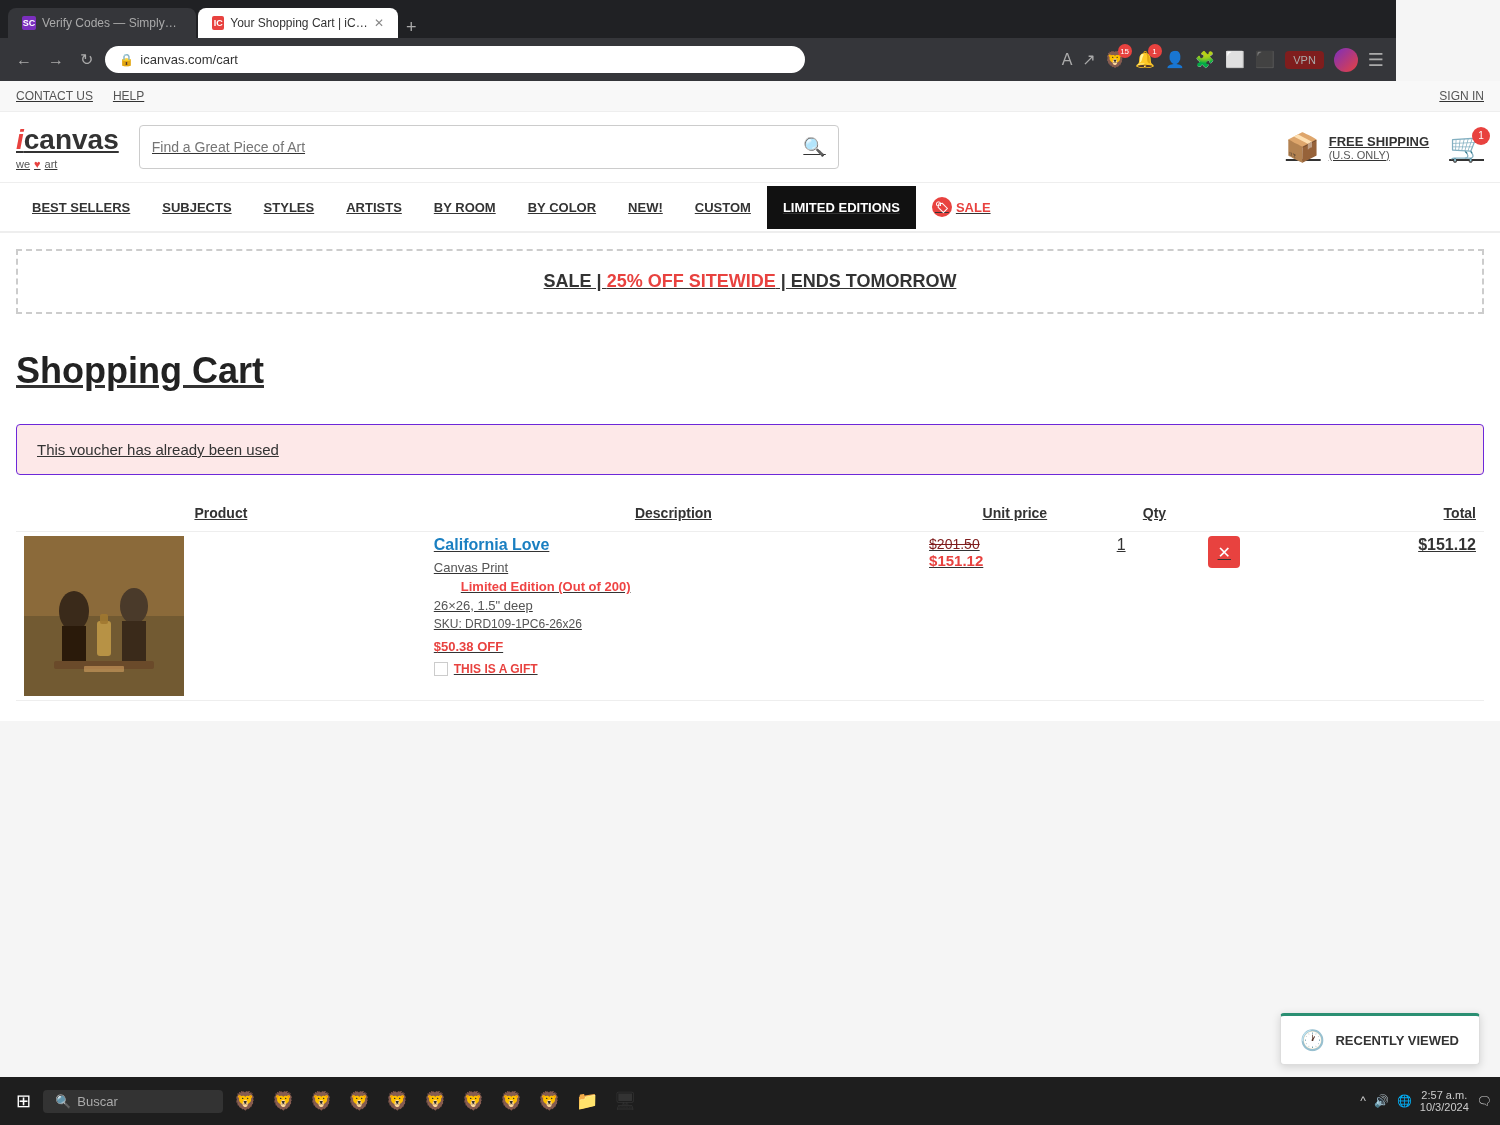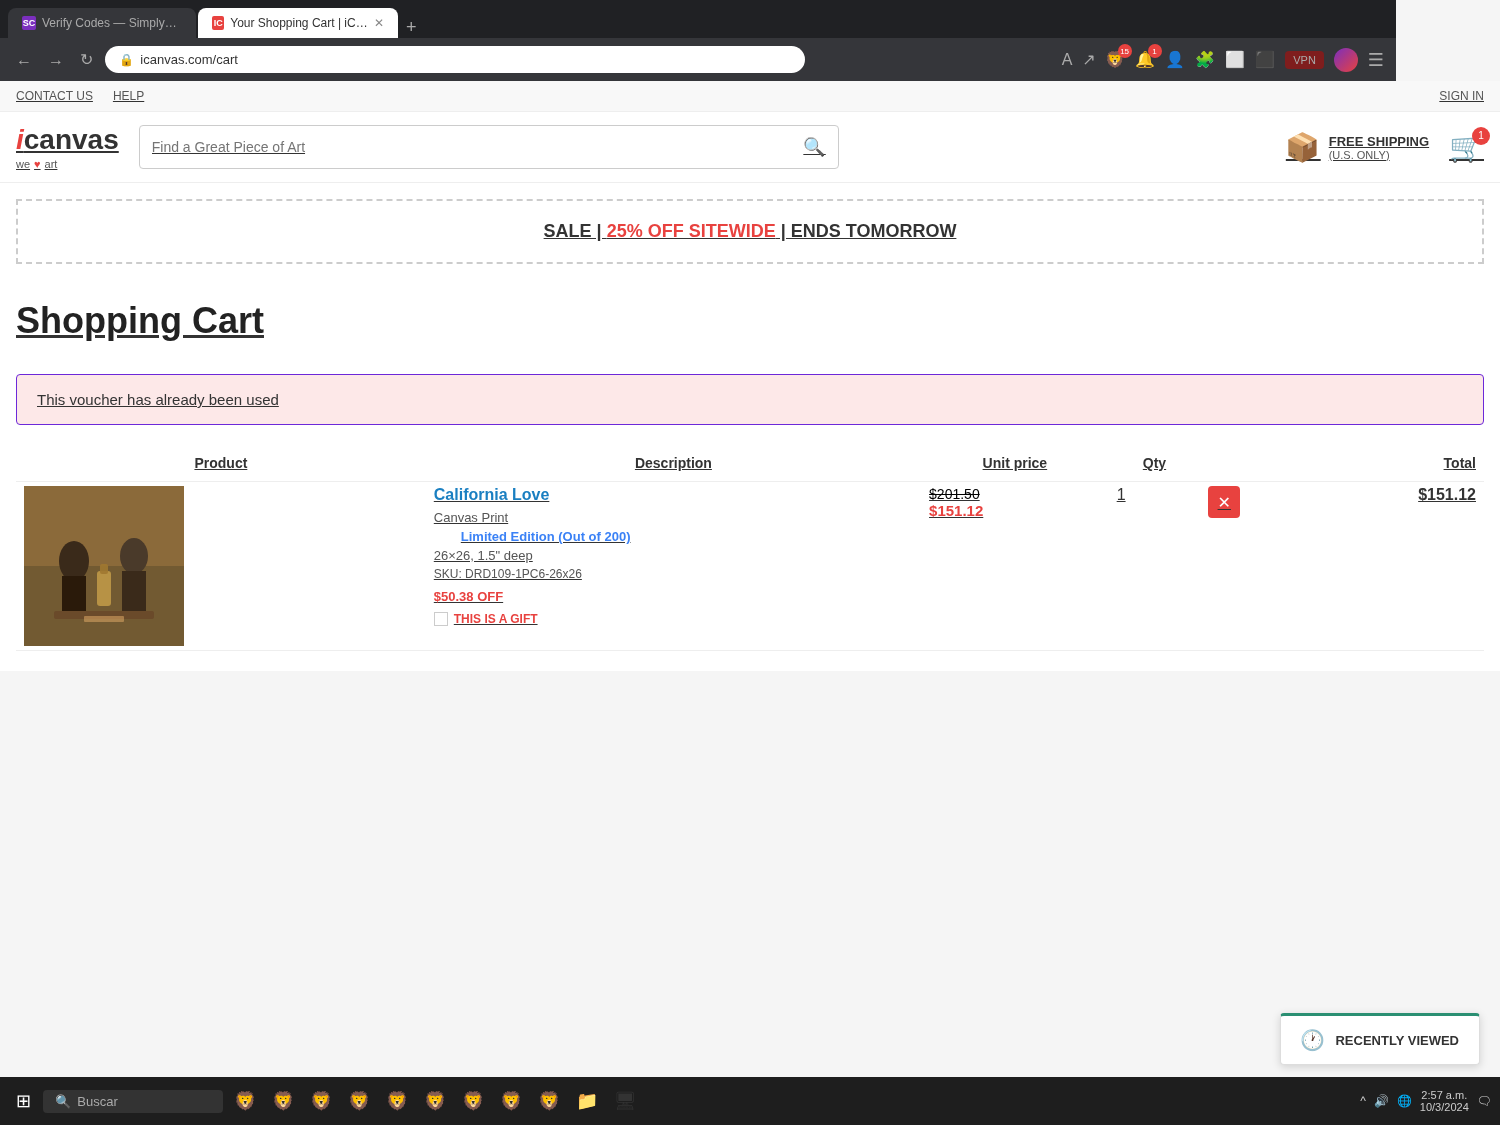--- a/index.html
+++ b/index.html
@@ -75,27 +75,27 @@
 
     
     .cart-table { width: 100%; border-collapse: collapse; }
     .cart-table th { text-align: center; padding: 10px 8px; font-size: 14px; font-weight: 600; color: #333; border-bottom: 1px solid #eee; }
     .cart-table th.right { text-align: right; }
     .cart-table td { padding: 4px 8px; vertical-align: top; border-bottom: 1px solid #eee; }
     .product-img-placeholder { width: 160px; height: 160px; background: linear-gradient(135deg, #8b6a3a 0%, #c4a06a 40%, #5a4a2a 100%); display: flex; align-items: center; justify-content: center; color: rgba(255,255,255,0.6); font-size: 11px; text-align: center; }
 
     .product-title { color: #1a7fc1; font-size: 16px; font-weight: 600; cursor: pointer; margin-bottom: 6px; }
     .product-subtitle { color: #555; font-size: 13px; margin-bottom: 4px; }
-    .product-edition { color: #3b82f6; font-size: 13px; font-weight: bold; margin-bottom: 4px; margin-left: 27px; }
+    .product-edition { color: #ef4444; font-size: 13px; font-weight: bold; margin-bottom: 4px; margin-left: 27px; }
     .product-details { color: #555; font-size: 13px; margin-bottom: 4px; }
     .product-sku { color: #555; font-size: 12px; margin-bottom: 8px; }
     .product-discount { color: #e8423f; font-size: 13px; font-weight: bold; margin-bottom: 8px; }
     .gift-check { display: flex; align-items: center; gap: 6px; font-size: 12px; color: #e8423f; font-weight: bold; }
 
-    .price-old { color: #000000; text-decoration: line-through; font-size: 14px; }
+    .price-old { color: #7f1d1d; text-decoration: line-through; font-size: 14px; }
     .price-new { color: #e8423f; font-size: 15px; font-weight: bold; }
 
     .qty-cell { font-size: 16px; color: #333; }
     .remove-btn { background: #e8423f; color: #fff; border: none; border-radius: 4px; width: 32px; height: 32px; font-size: 16px; cursor: pointer; display: flex; align-items: center; justify-content: center; }
 
     .total-cell { font-size: 16px; font-weight: bold; color: #333; text-align: right; }
 
     
     .recently-viewed { position: fixed; bottom: 60px; right: 20px; background: #fff; border: 1px solid #ddd; border-top: 3px solid #2a8f72; padding: 12px 20px; display: flex; align-items: center; gap: 10px; border-radius: 4px; box-shadow: 0 2px 8px rgba(0,0,0,0.15); cursor: pointer; }
     .rv-icon { font-size: 20px; }
@@ -193,20 +193,35 @@
           <div style="font-size:11px;color:#555;">(U.S. ONLY)</div>
         </div>
       </div>
       <div class="cart-icon">
         🛒
         <span class="cart-badge">1</span>
       </div>
     </div>
   </div>
 
+  <div class="main-nav">
+    <span class="nav-item">BEST SELLERS</span>
+    <span class="nav-item">SUBJECTS</span>
+    <span class="nav-item">STYLES</span>
+    <span class="nav-item">ARTISTS</span>
+    <span class="nav-item">BY ROOM</span>
+    <span class="nav-item">BY COLOR</span>
+    <span class="nav-item">NEW!</span>
+    <span class="nav-item">CUSTOM</span>
+    <span class="nav-item active">LIMITED EDITIONS</span>
+    <span class="nav-item sale">
+      <span class="sale-tag">🏷</span>
+      <span>SALE</span>
+    </span>
+  </div>
 
   <div class="sale-banner">
     <span>SALE | </span><span class="highlight">25% OFF SITEWIDE</span><span> | ENDS TOMORROW</span>
   </div>
 
   <div class="cart-content">
     <h1 class="cart-title">Shopping Cart</h1>
 
     <div class="voucher-error">This voucher has already been used</div>
 

